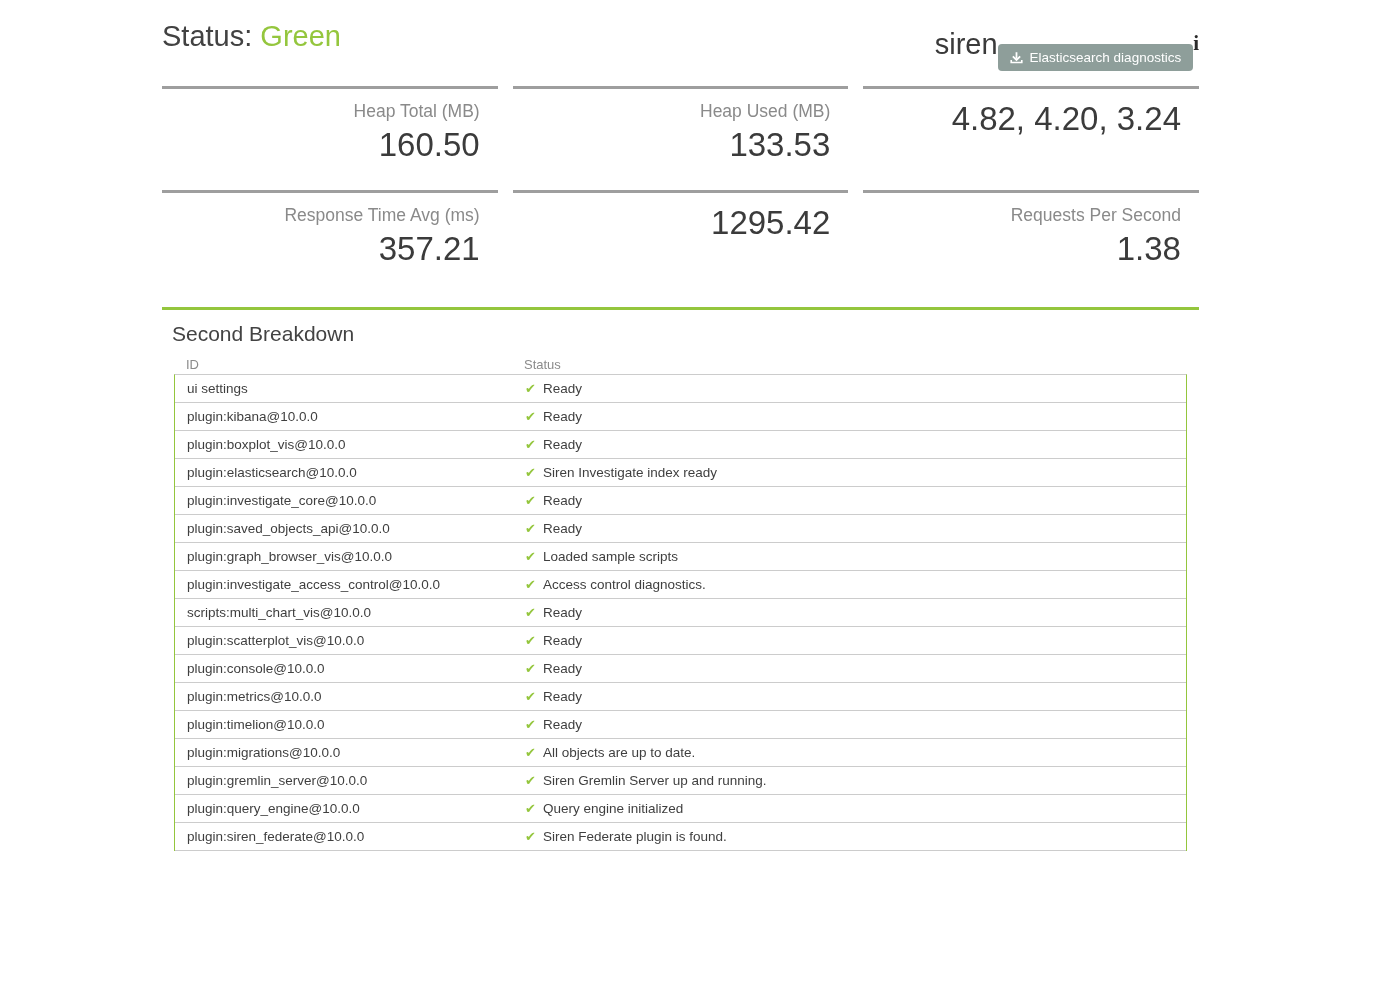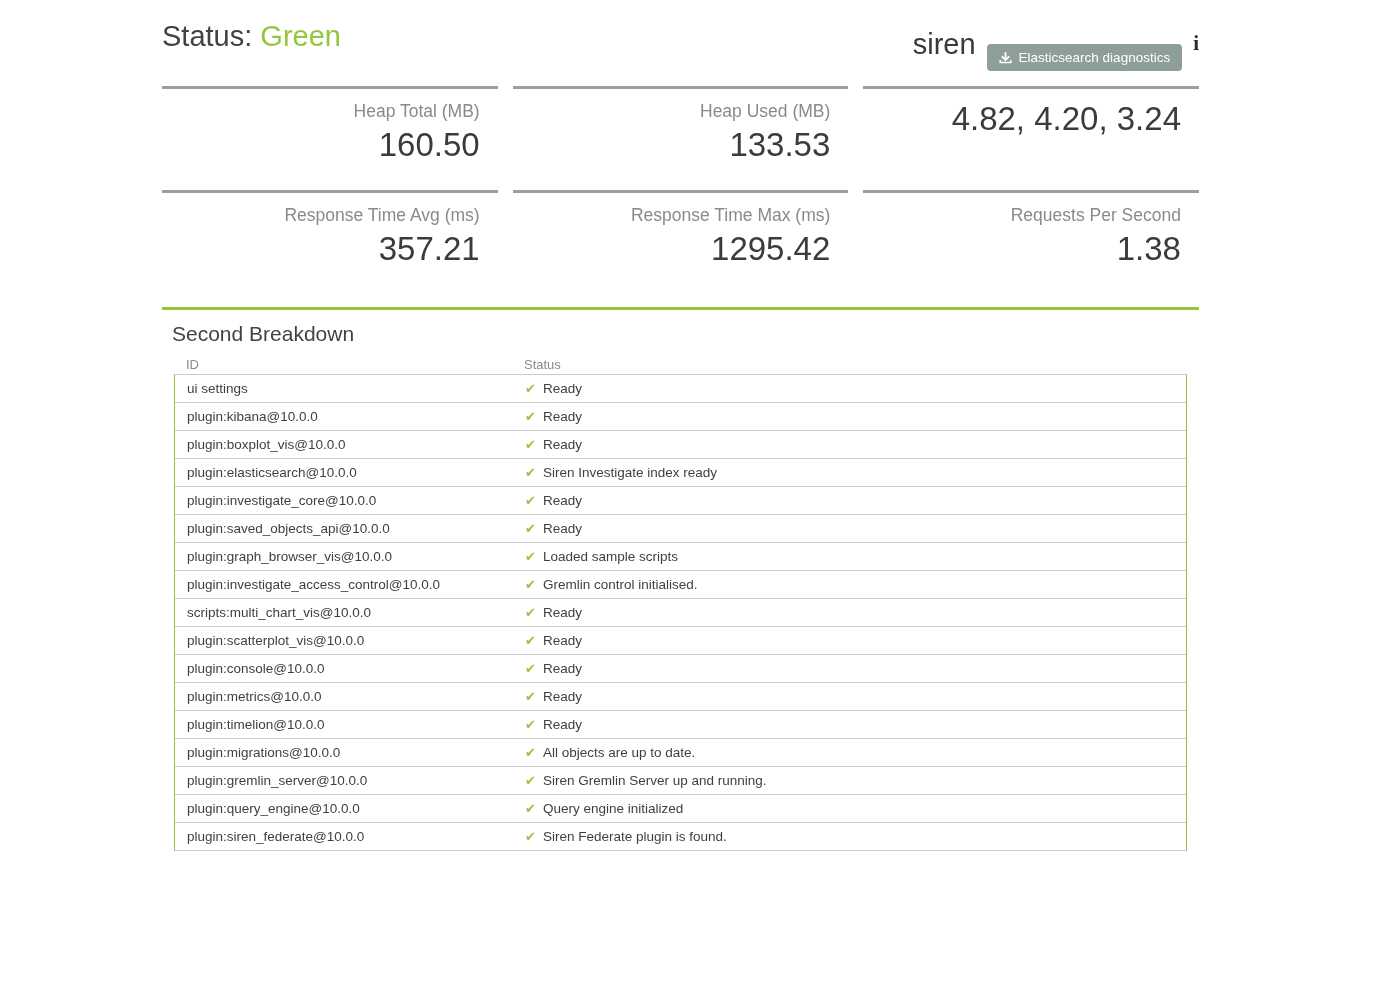--- a/index.html
+++ b/index.html
@@ -27,21 +27,20 @@
     font-size: 29px;
     color: #424242;
     font-weight: 400;
     margin: 0;
     line-height: 40px;
   }
   .status-green { color: var(--green); }
   .header-right {
     display: flex;
     align-items: center;
-    gap: 11px;
   }
   .brand {
     font-size: 29px;
     color: #3a3a3a;
     line-height: 40px;
   }
   .diag-btn {
     display: inline-flex;
     align-items: center;
     gap: 7px;
@@ -176,21 +175,20 @@
     <div class="metric-value">133.53</div>
   </div>
       <div class="metric-tile">
     <div class="metric-value">4.82, 4.20, 3.24</div>
   </div>
       <div class="metric-tile">
     <div class="metric-label">Response Time Avg (ms)</div>
     <div class="metric-value">357.21</div>
   </div>
       <div class="metric-tile">
-    <div class="metric-label">Response Time Max (ms)</div>
     <div class="metric-value">1295.42</div>
   </div>
       <div class="metric-tile">
     <div class="metric-label">Requests Per Second</div>
     <div class="metric-value">1.38</div>
   </div>
     </div>
 
   <div class="green-divider"></div>
 
@@ -247,21 +245,21 @@
     <span class="cell-id">plugin:graph_browser_vis@10.0.0</span>
     <span class="cell-status">
       <span class="check-icon">✔</span>
       <span>Loaded sample scripts</span>
     </span>
   </div>
         <div class="status-row">
     <span class="cell-id">plugin:investigate_access_control@10.0.0</span>
     <span class="cell-status">
       <span class="check-icon">✔</span>
-      <span>Gremlin control initialised.</span>
+      <span>Access control diagnostics.</span>
     </span>
   </div>
         <div class="status-row">
     <span class="cell-id">scripts:multi_chart_vis@10.0.0</span>
     <span class="cell-status">
       <span class="check-icon">✔</span>
       <span>Ready</span>
     </span>
   </div>
         <div class="status-row">

